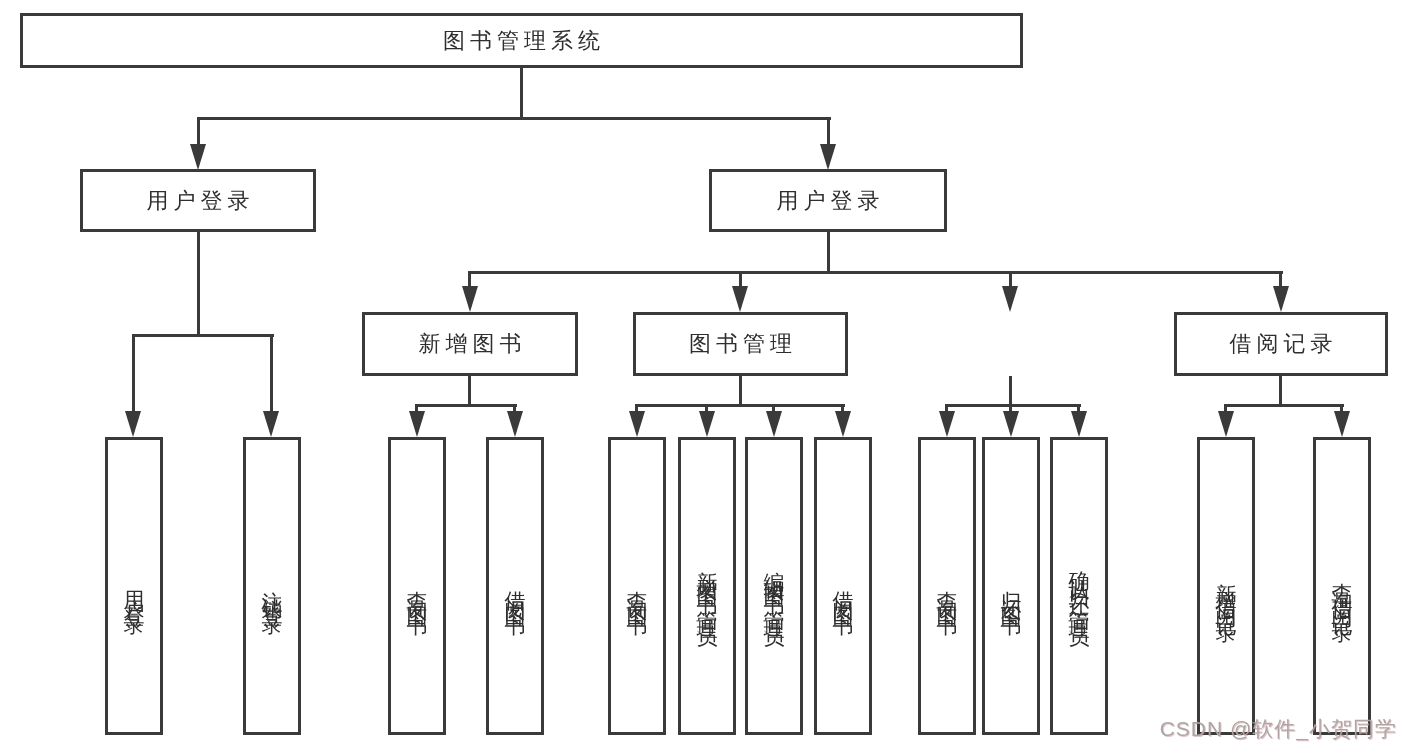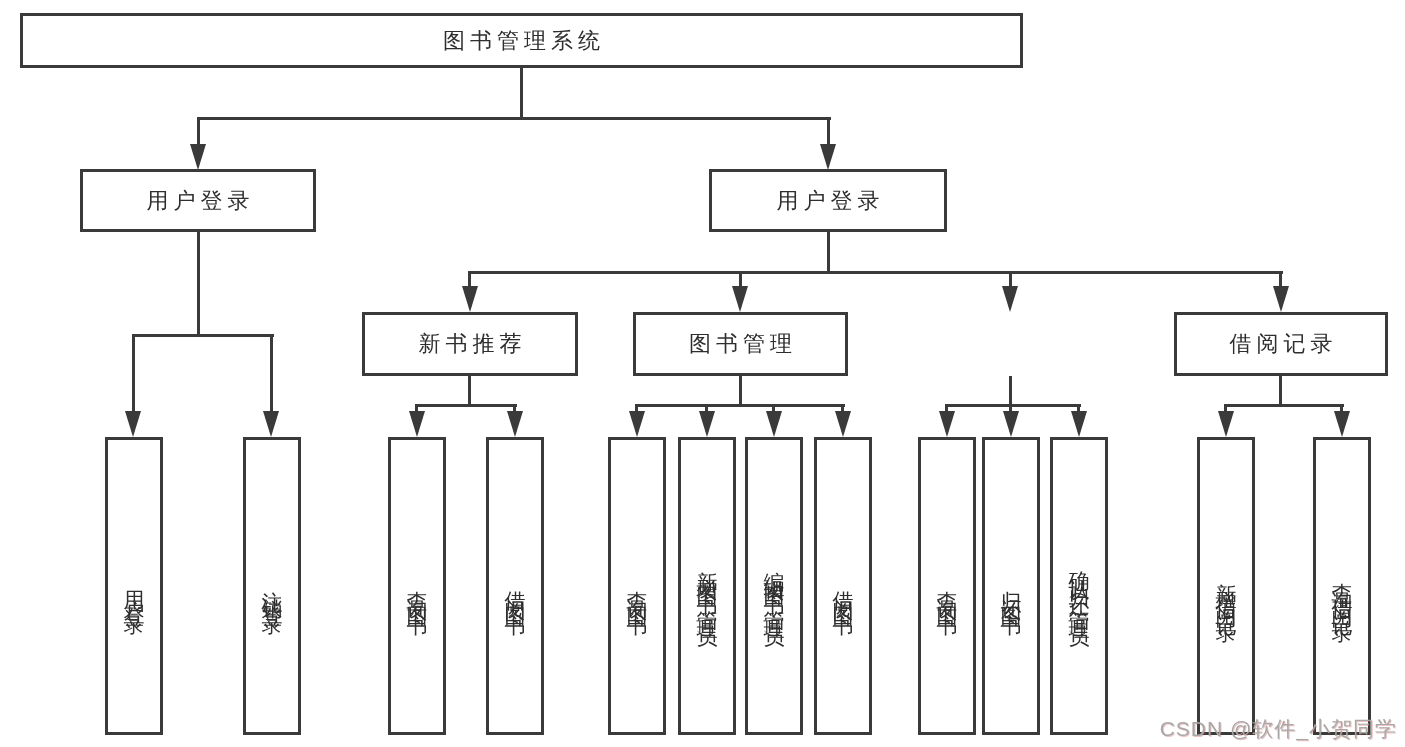--- a/index.html
+++ b/index.html
@@ -49,21 +49,21 @@
 
   <div class="box h" style="left:80px;top:169px;width:236px;height:63px">
     <span>用户登录</span>
   </div>
 
   <div class="box h" style="left:709px;top:169px;width:238px;height:63px">
     <span>用户登录</span>
   </div>
 
   <div class="box h" style="left:362px;top:312px;width:216px;height:64px">
-    <span>新书推荐</span>
+    <span>新增图书</span>
   </div>
 
   <div class="box h" style="left:633px;top:312px;width:215px;height:64px">
     <span>图书管理</span>
   </div>
 
 
   <div class="box h" style="left:1174px;top:312px;width:214px;height:64px">
     <span>借阅记录</span>
   </div>

